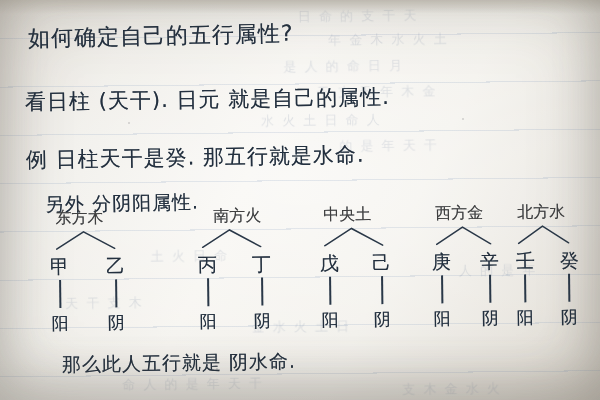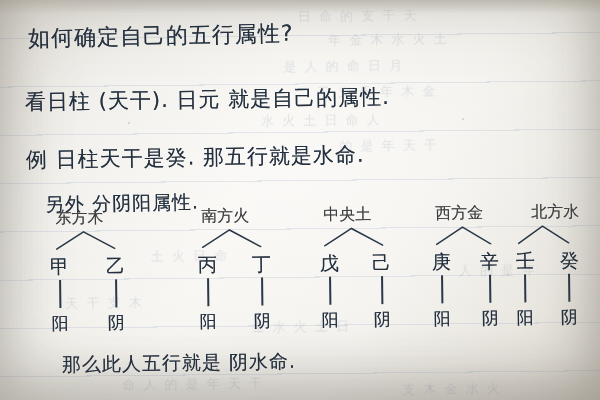--- a/index.html
+++ b/index.html
@@ -181,21 +181,21 @@
       </div>
       <div class="stem" style="left:0px;">甲</div>
       <div class="stem" style="left:56px;">乙</div>
       <div class="vbar" style="left:9px;"></div>
       <div class="vbar" style="left:65px;"></div>
       <div class="yy" style="left:1px;">阳</div>
       <div class="yy" style="left:57px;">阴</div>
     </div>
 
     <div class="group" style="left:148px;">
-      <div class="group-title" style="left:4px;">南方火</div>
+      <div class="group-title" style="left:16px;">南方火</div>
       <div class="bracket" style="left:2px;">
         <svg width="64" height="20" viewBox="0 0 64 20">
             <path d="M3 19 L30 2 L61 19" stroke="#2a3848" stroke-width="1.5" fill="none" stroke-linecap="round"></path>
           </svg>
       </div>
       <div class="stem" style="left:0px;">丙</div>
       <div class="stem" style="left:54px;">丁</div>
       <div class="vbar" style="left:9px;"></div>
       <div class="vbar" style="left:63px;"></div>
       <div class="yy" style="left:1px;">阳</div>
@@ -226,21 +226,21 @@
       </div>
       <div class="stem" style="left:0px;">庚</div>
       <div class="stem" style="left:48px;">辛</div>
       <div class="vbar" style="left:9px;"></div>
       <div class="vbar" style="left:57px;"></div>
       <div class="yy" style="left:1px;">阳</div>
       <div class="yy" style="left:49px;">阴</div>
     </div>
 
     <div class="group" style="left:466px;">
-      <div class="group-title" style="left:16px;">北方水</div>
+      <div class="group-title" style="left:2px;">北方水</div>
       <div class="bracket" style="left:0px;">
         <svg width="56" height="20" viewBox="0 0 56 20">
             <path d="M3 19 L27 2 L53 19" stroke="#2a3848" stroke-width="1.5" fill="none" stroke-linecap="round"></path>
           </svg>
       </div>
       <div class="stem" style="left:0px;">壬</div>
       <div class="stem" style="left:44px;">癸</div>
       <div class="vbar" style="left:8px;"></div>
       <div class="vbar" style="left:52px;"></div>
       <div class="yy" style="left:0px;">阳</div>

